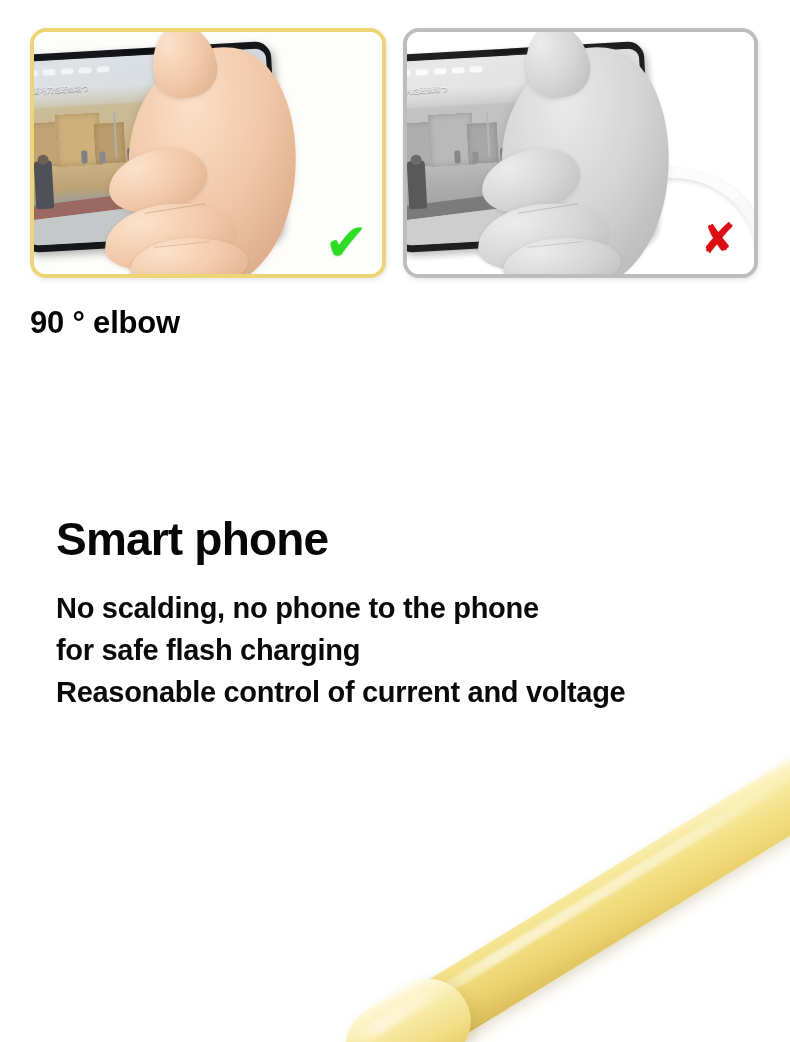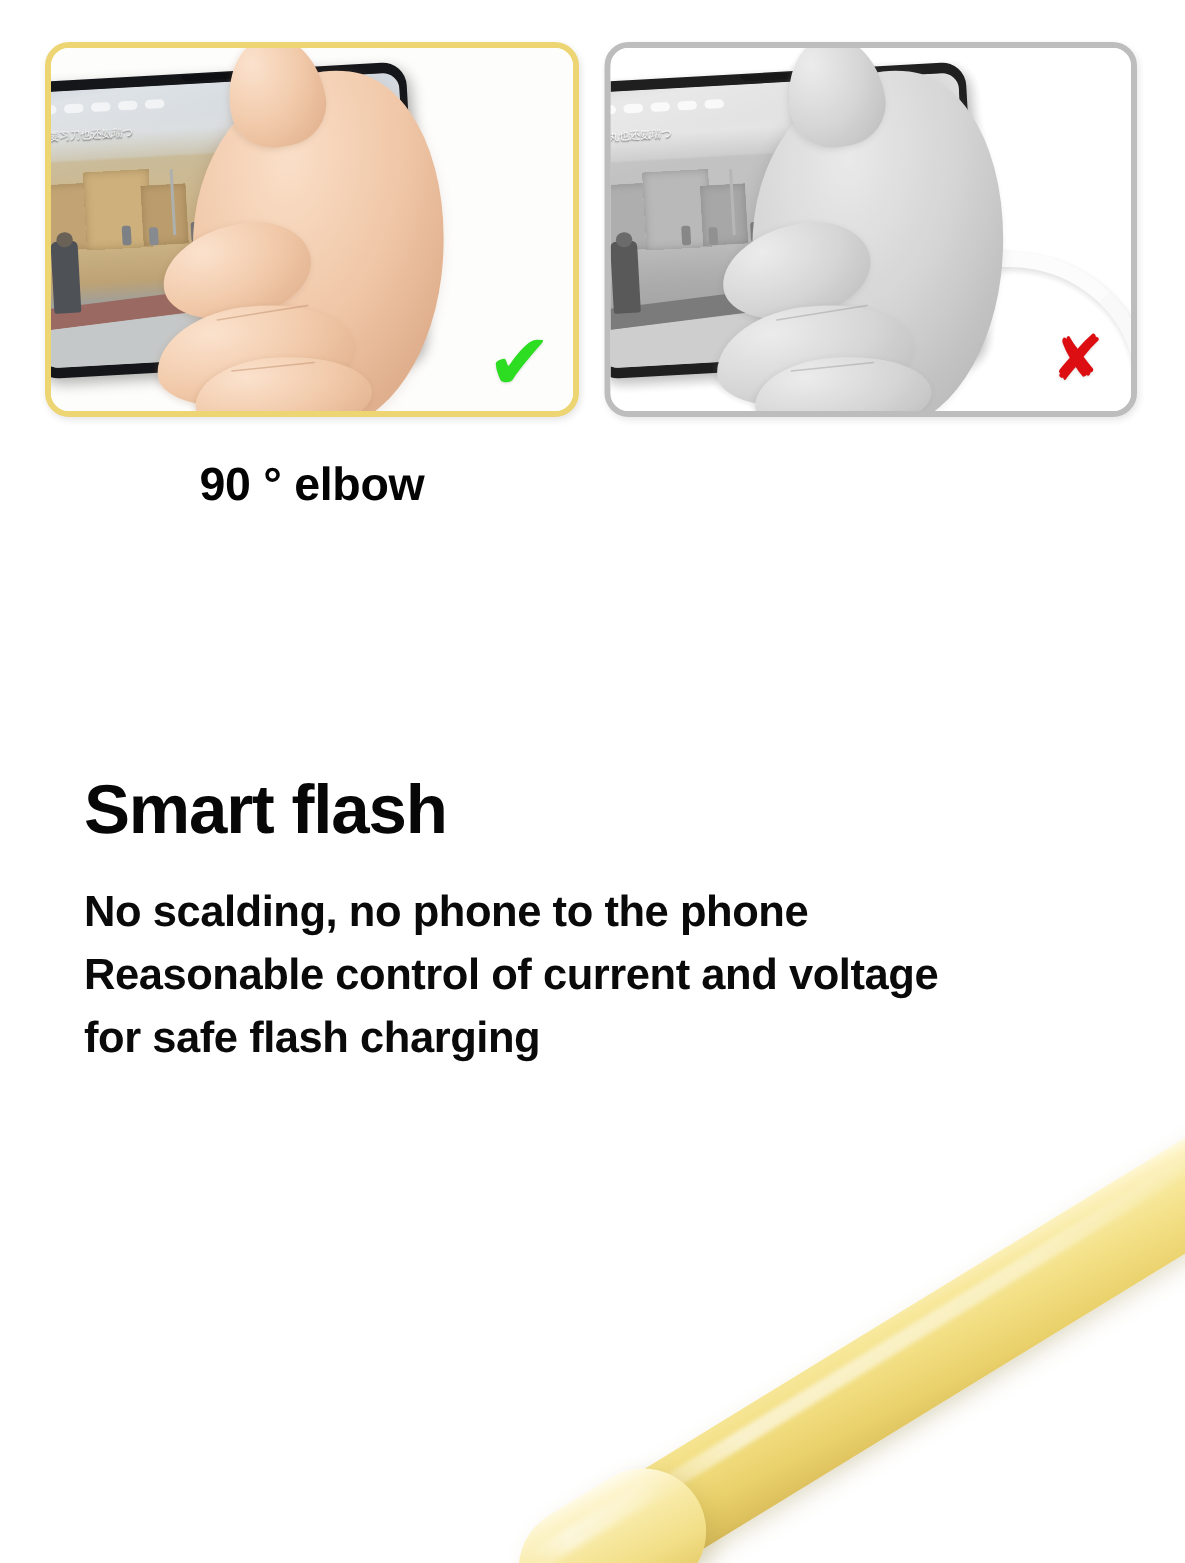--- a/index.html
+++ b/index.html
@@ -297,21 +297,21 @@
   .caption {
     position: absolute;
     top: 305px;
     font-family: "Liberation Sans Narrow", "Liberation Sans", sans-serif;
     font-weight: bold;
     font-size: 31px;
     color: #040404;
     white-space: nowrap;
     letter-spacing: -0.2px;
   }
-  .caption-good { left: 30px; width: 356px; text-align: center; }
+  .caption-good { left: 30px; width: 356px; text-align: left; }
   .caption-bad  { left: 399px; width: 360px; text-align: center; }
 
   
   .feature { position: absolute; left: 56px; top: 513px; width: 700px; }
   .feature-title {
     font-family: "Liberation Sans", sans-serif;
     font-weight: bold;
     font-size: 46px;
     line-height: 52px;
     color: #070707;
@@ -524,25 +524,25 @@
         </div>
 
       </div>
       <div class="mark mark-cross">✘</div>
     </div>
 
     <div class="caption caption-good">90 ° elbow</div>
   </div>
 
   <div class="feature">
-    <div class="feature-title">Smart flash</div>
+    <div class="feature-title">Smart phone</div>
     <div class="feature-lines">
       <div>No scalding, no phone to the phone</div>
+      <div>for safe flash charging</div>
       <div>Reasonable control of current and voltage</div>
-      <div>for safe flash charging</div>
     </div>
   </div>
 
   <div class="cable-stage">
     <div class="cable-shadow"></div>
     <div class="cable-shaft"></div>
     <div class="cable-boot"></div>
 
   </div>
 

